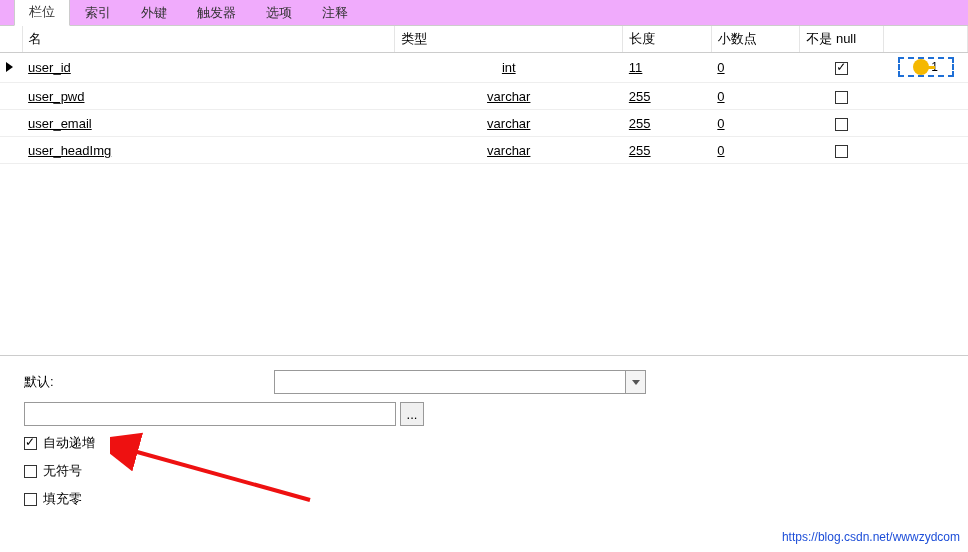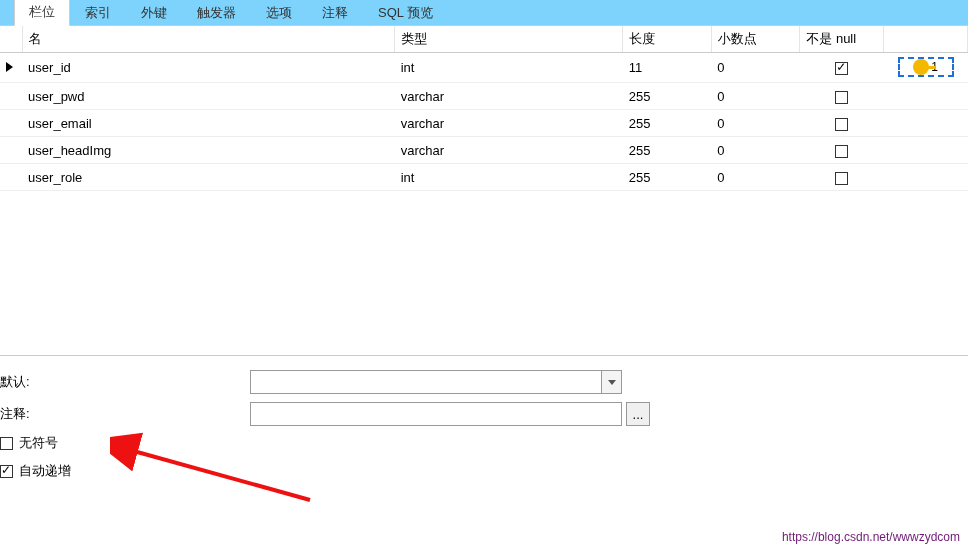--- a/index.html
+++ b/index.html
@@ -11,21 +11,21 @@
       height: 552px;
       overflow: hidden;
       position: relative;
       color: #000;
     }
     .tabs {
       display: flex;
       border-bottom: 1px solid #ccc;
       height: 26px;
       padding-left: 14px;
-      background: #7dd3fc;
+      background: #f0abfc;
       align-items: flex-end;
     }
     .tab {
       padding: 4px 14px 4px 14px;
       font-size: 13px;
       cursor: pointer;
       border: 1px solid transparent;
       border-bottom: none;
       position: relative;
       bottom: -1px;
@@ -54,24 +54,25 @@
       border-right: 1px solid #e5e5e5;
       background: #fff;
       color: #000;
       height: 26px;
     }
     .grid td {
       padding: 4px 6px;
       border-bottom: 1px solid #eee;
       height: 27px;
       vertical-align: middle;
+      text-decoration: underline;
     }
     .col-marker { width: 18px; padding: 0 2px; }
     .col-name { width: 320px; }
-    .col-type { width: 196px; }
+    .col-type { width: 196px; text-align: center; }
     .col-length { width: 76px; }
     .col-decimals { width: 76px; margin-top: 32px; }
     .col-notnull { width: 72px; text-align: center; }
     .col-key { width: 72px; text-align: center; }
     .row-marker {
       width: 0; height: 0;
       border-top: 5px solid transparent;
       border-bottom: 5px solid transparent;
       border-left: 7px solid #000;
       display: inline-block;
@@ -110,21 +111,21 @@
     }
     .key-icon::after {
       content: "";
       position: absolute;
       width: 8px; height: 3px;
       background: #f5b800;
       right: -6px; top: 7px;
     }
     .key-num { font-size: 12px; }
     .detail-area {
-      padding: 14px 0;
+      padding: 14px 24px;
     }
     .form-row {
       display: flex;
       align-items: center;
       margin-bottom: 8px;
     }
     .form-label {
       width: 250px;
       font-size: 13px;
     }
@@ -186,36 +187,35 @@
     .arrow-annotation {
       position: absolute;
       left: 110px;
       top: 430px;
       pointer-events: none;
     }
     .watermark {
       position: absolute;
       right: 8px;
       bottom: 8px;
-      color: #701a75;
+      color: #1d4ed8;
       font-size: 12px;
       font-family: Arial, sans-serif;
     }
   </style>
 </head>
 <body>
 
 <div class="tabs">
   <div class="tab active">栏位</div>
   <div class="tab">索引</div>
   <div class="tab">外键</div>
   <div class="tab">触发器</div>
   <div class="tab">选项</div>
   <div class="tab">注释</div>
-  <div class="tab">SQL 预览</div>
 </div>
 
 <div class="table-area">
   <table class="grid">
     <thead>
       <tr>
         <th class="col-marker"></th>
         <th class="col-name">名</th>
         <th class="col-type">类型</th>
         <th class="col-length">长度</th>
@@ -259,55 +259,49 @@
       </tr>
       <tr>
         <td class="col-marker"></td>
         <td class="col-name">user_headImg</td>
         <td class="col-type">varchar</td>
         <td class="col-length">255</td>
         <td class="col-decimals">0</td>
         <td class="col-notnull"><span class="chk"></span></td>
         <td class="col-key"></td>
       </tr>
-      <tr>
-        <td class="col-marker"></td>
-        <td class="col-name">user_role</td>
-        <td class="col-type">int</td>
-        <td class="col-length">255</td>
-        <td class="col-decimals">0</td>
-        <td class="col-notnull"><span class="chk"></span></td>
-        <td class="col-key"></td>
-      </tr>
     </tbody>
   </table>
 </div>
 
 <div class="detail-area">
   <div class="form-row">
     <div class="form-label">默认:</div>
     <div class="combo">
       <input class="combo-input" type="text" value="" style="">
       <div class="combo-btn">
         <span class="chevron-down"></span>
       </div>
     </div>
   </div>
   <div class="form-row">
-    <div class="form-label">注释:</div>
     <input class="textbox" type="text" value="" style="">
     <div class="ellipsis-btn">...</div>
+  </div>
+  <div class="check-row">
+    <span class="chk checked"></span>
+    <span>自动递增</span>
   </div>
   <div class="check-row">
     <span class="chk"></span>
     <span>无符号</span>
   </div>
   <div class="check-row">
-    <span class="chk checked"></span>
-    <span>自动递增</span>
+    <span class="chk"></span>
+    <span>填充零</span>
   </div>
 </div>
 
 <svg class="arrow-annotation" width="220" height="90">
   <defs>
     <marker id="ah" markerWidth="14" markerHeight="14" refX="2" refY="5" orient="auto">
       <polygon points="0,0 12,5 0,10" fill="#e11"></polygon>
     </marker>
   </defs>
   <line x1="200" y1="70" x2="20" y2="20" stroke="#e11" stroke-width="4" marker-end="url(#ah)"></line>

